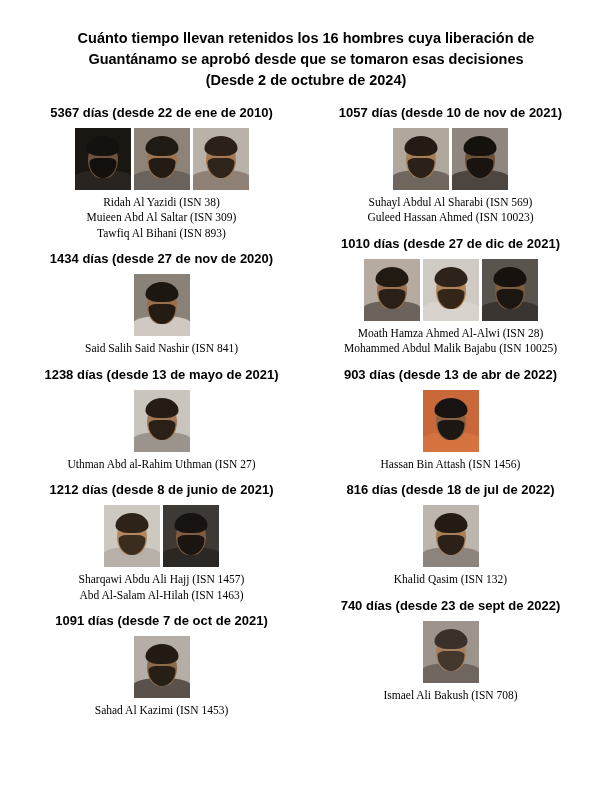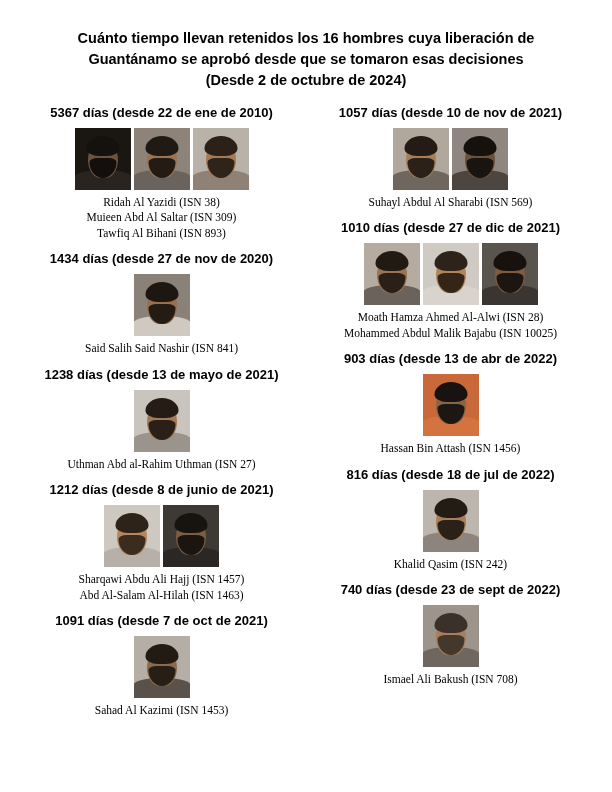--- a/index.html
+++ b/index.html
@@ -241,20 +241,21 @@
             <div class="photo">
               <div class="bg" style="background: rgb(143, 134, 128);"></div>
               <div class="shoulders" style="width: 60px; height: 20px; background: rgb(76, 69, 64);"></div>
               <div class="head" style="width: 30px; height: 38px; top: 12px; background: rgb(109, 80, 56);"></div>
               <div class="hair" style="width: 33px; height: 20px; top: 8px; background: rgb(21, 17, 13);"></div>
               <div class="beard" style="width: 27px; height: 20px; top: 30px; background: rgb(25, 20, 16);"></div>
             </div>
           </div>
           <div class="names">
             <span class="name-line">Suhayl Abdul Al Sharabi (ISN 569)</span>
+            <span class="name-line">Guleed Hassan Ahmed (ISN 10023)</span>
           </div>
         </div>
         <div class="group">
           <div class="group-heading">1010 días (desde 27 de dic de 2021)</div>
           <div class="photo-row">
             <div class="photo">
               <div class="bg" style="background: rgb(181, 171, 160);"></div>
               <div class="shoulders" style="width: 60px; height: 20px; background: rgb(107, 99, 91);"></div>
               <div class="head" style="width: 30px; height: 38px; top: 12px; background: rgb(155, 115, 80);"></div>
               <div class="hair" style="width: 33px; height: 20px; top: 8px; background: rgb(33, 26, 19);"></div>
@@ -300,21 +301,21 @@
           <div class="photo-row">
             <div class="photo">
               <div class="bg" style="background: rgb(189, 182, 174);"></div>
               <div class="shoulders" style="width: 60px; height: 20px; background: rgb(141, 133, 125);"></div>
               <div class="head" style="width: 30px; height: 38px; top: 12px; background: rgb(169, 127, 88);"></div>
               <div class="hair" style="width: 33px; height: 20px; top: 8px; background: rgb(36, 28, 20);"></div>
               <div class="beard" style="width: 27px; height: 20px; top: 30px; background: rgb(43, 33, 25);"></div>
             </div>
           </div>
           <div class="names">
-            <span class="name-line">Khalid Qasim (ISN 242)</span>
+            <span class="name-line">Khalid Qasim (ISN 132)</span>
           </div>
         </div>
         <div class="group">
           <div class="group-heading">740 días (desde 23 de sept de 2022)</div>
           <div class="photo-row">
             <div class="photo">
               <div class="bg" style="background: rgb(157, 149, 140);"></div>
               <div class="shoulders" style="width: 60px; height: 20px; background: rgb(111, 103, 95);"></div>
               <div class="head" style="width: 30px; height: 38px; top: 12px; background: rgb(168, 127, 92);"></div>
               <div class="hair" style="width: 33px; height: 20px; top: 8px; background: rgb(59, 49, 42);"></div>

